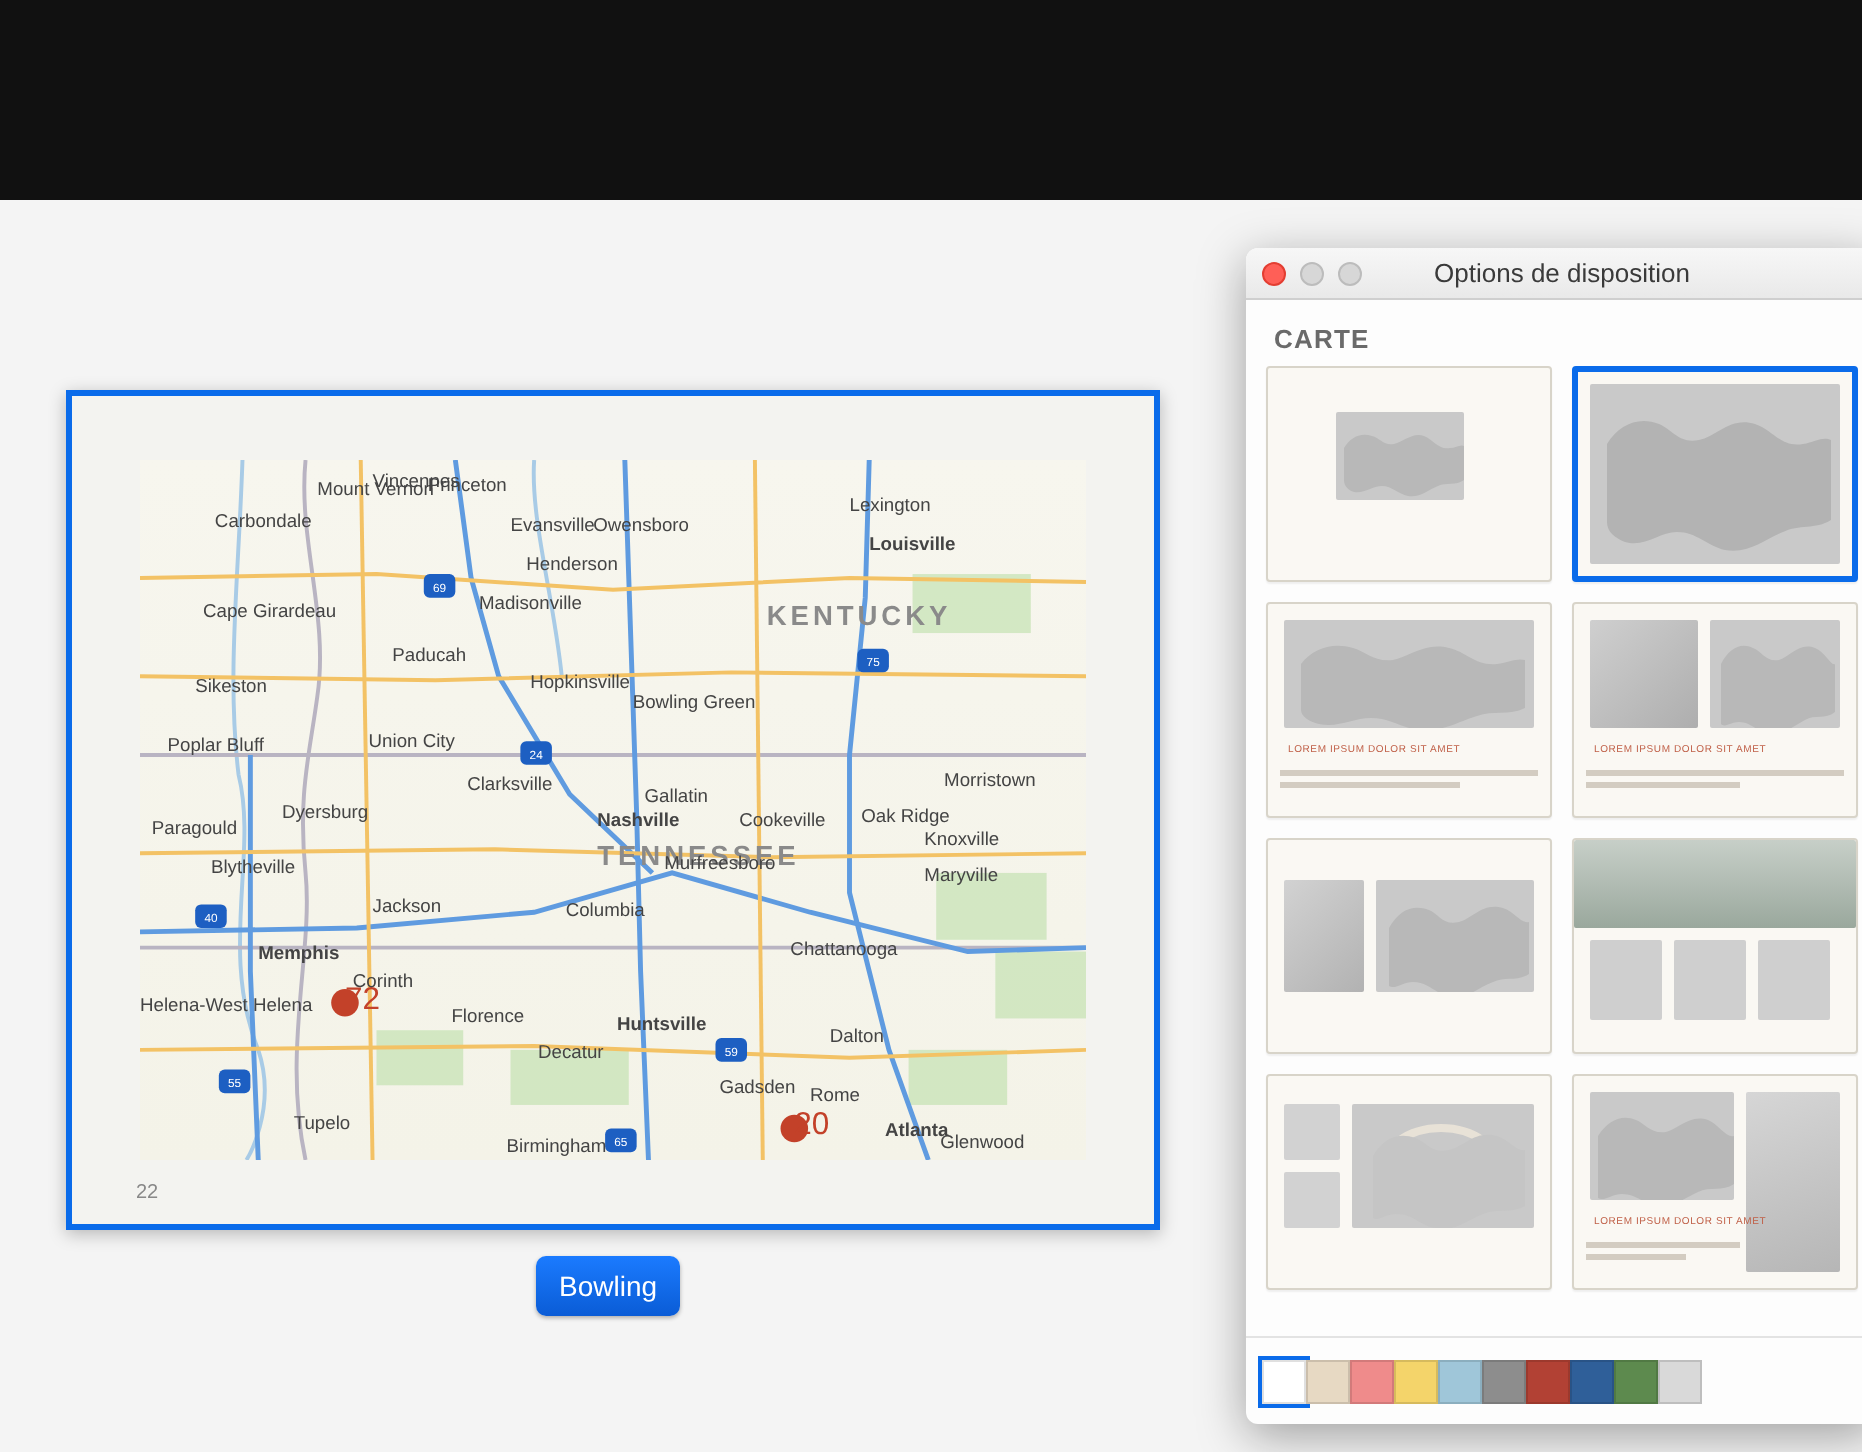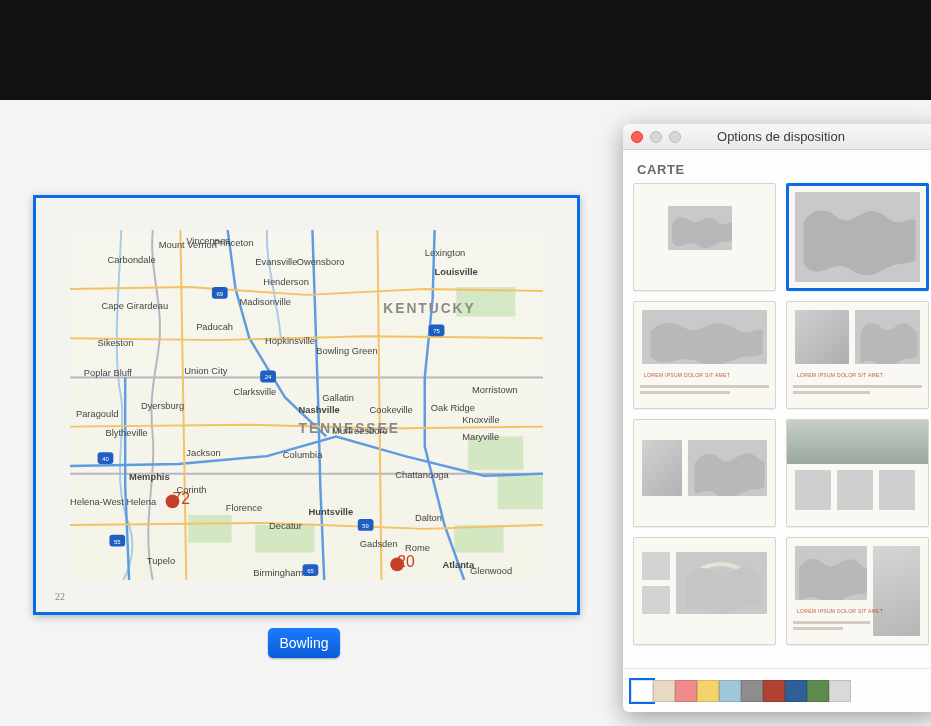--- a/index.html
+++ b/index.html
@@ -39,25 +39,24 @@
     left: 34px;
     top: 32px;
     right: 34px;
     bottom: 32px;
     background: linear-gradient(#f7f6ee,#f4f3e8);
     overflow: hidden;
   }
   .map svg { width: 100%; height: 100%; display: block; }
   .page-num {
     position: absolute;
-    left: 19px;
+    left: 32px;
     bottom: 10px;
     font-size: 10px;
     color: #888;
-    font-family: Liberation Serif, serif;
   }
   .options-btn {
     position: absolute;
     left: 268px;
     top: 528px;
     width: 72px;
     height: 30px;
     background: linear-gradient(#1b7bff,#0a5cd6);
     color: #fff;
     border-radius: 5px;

